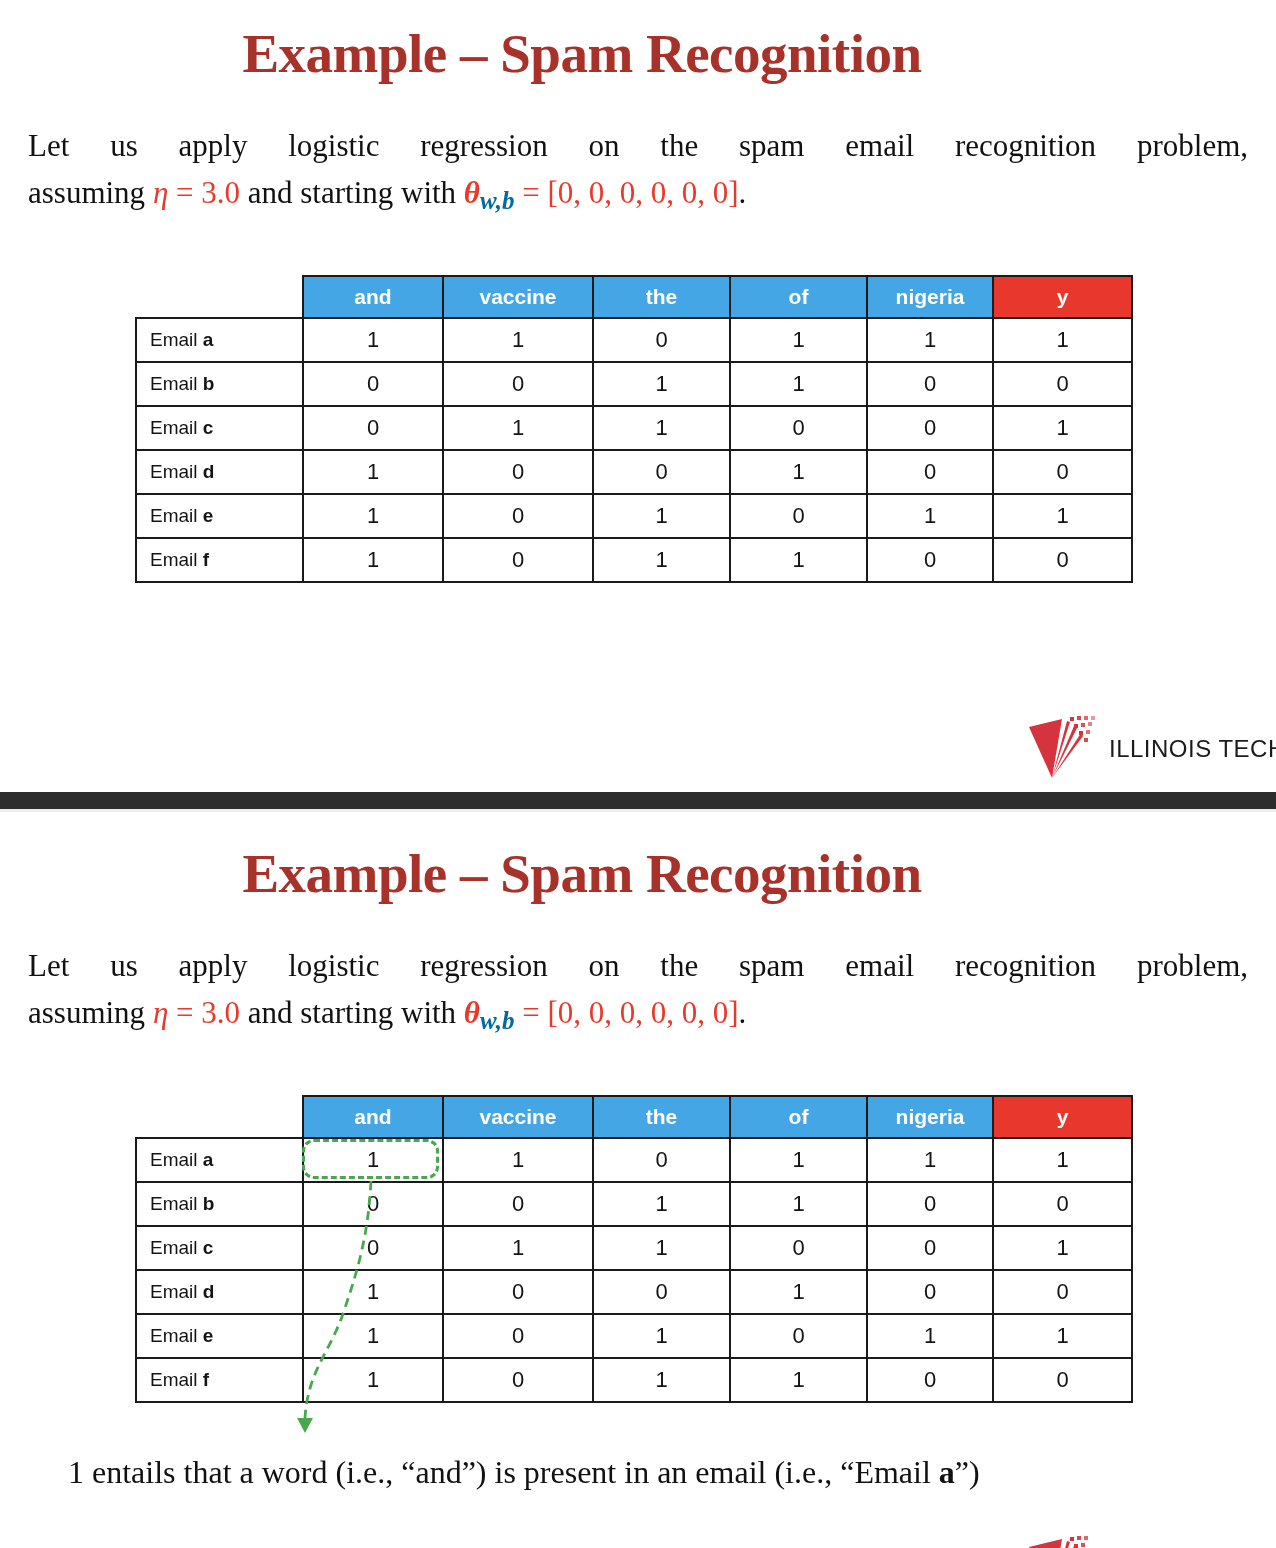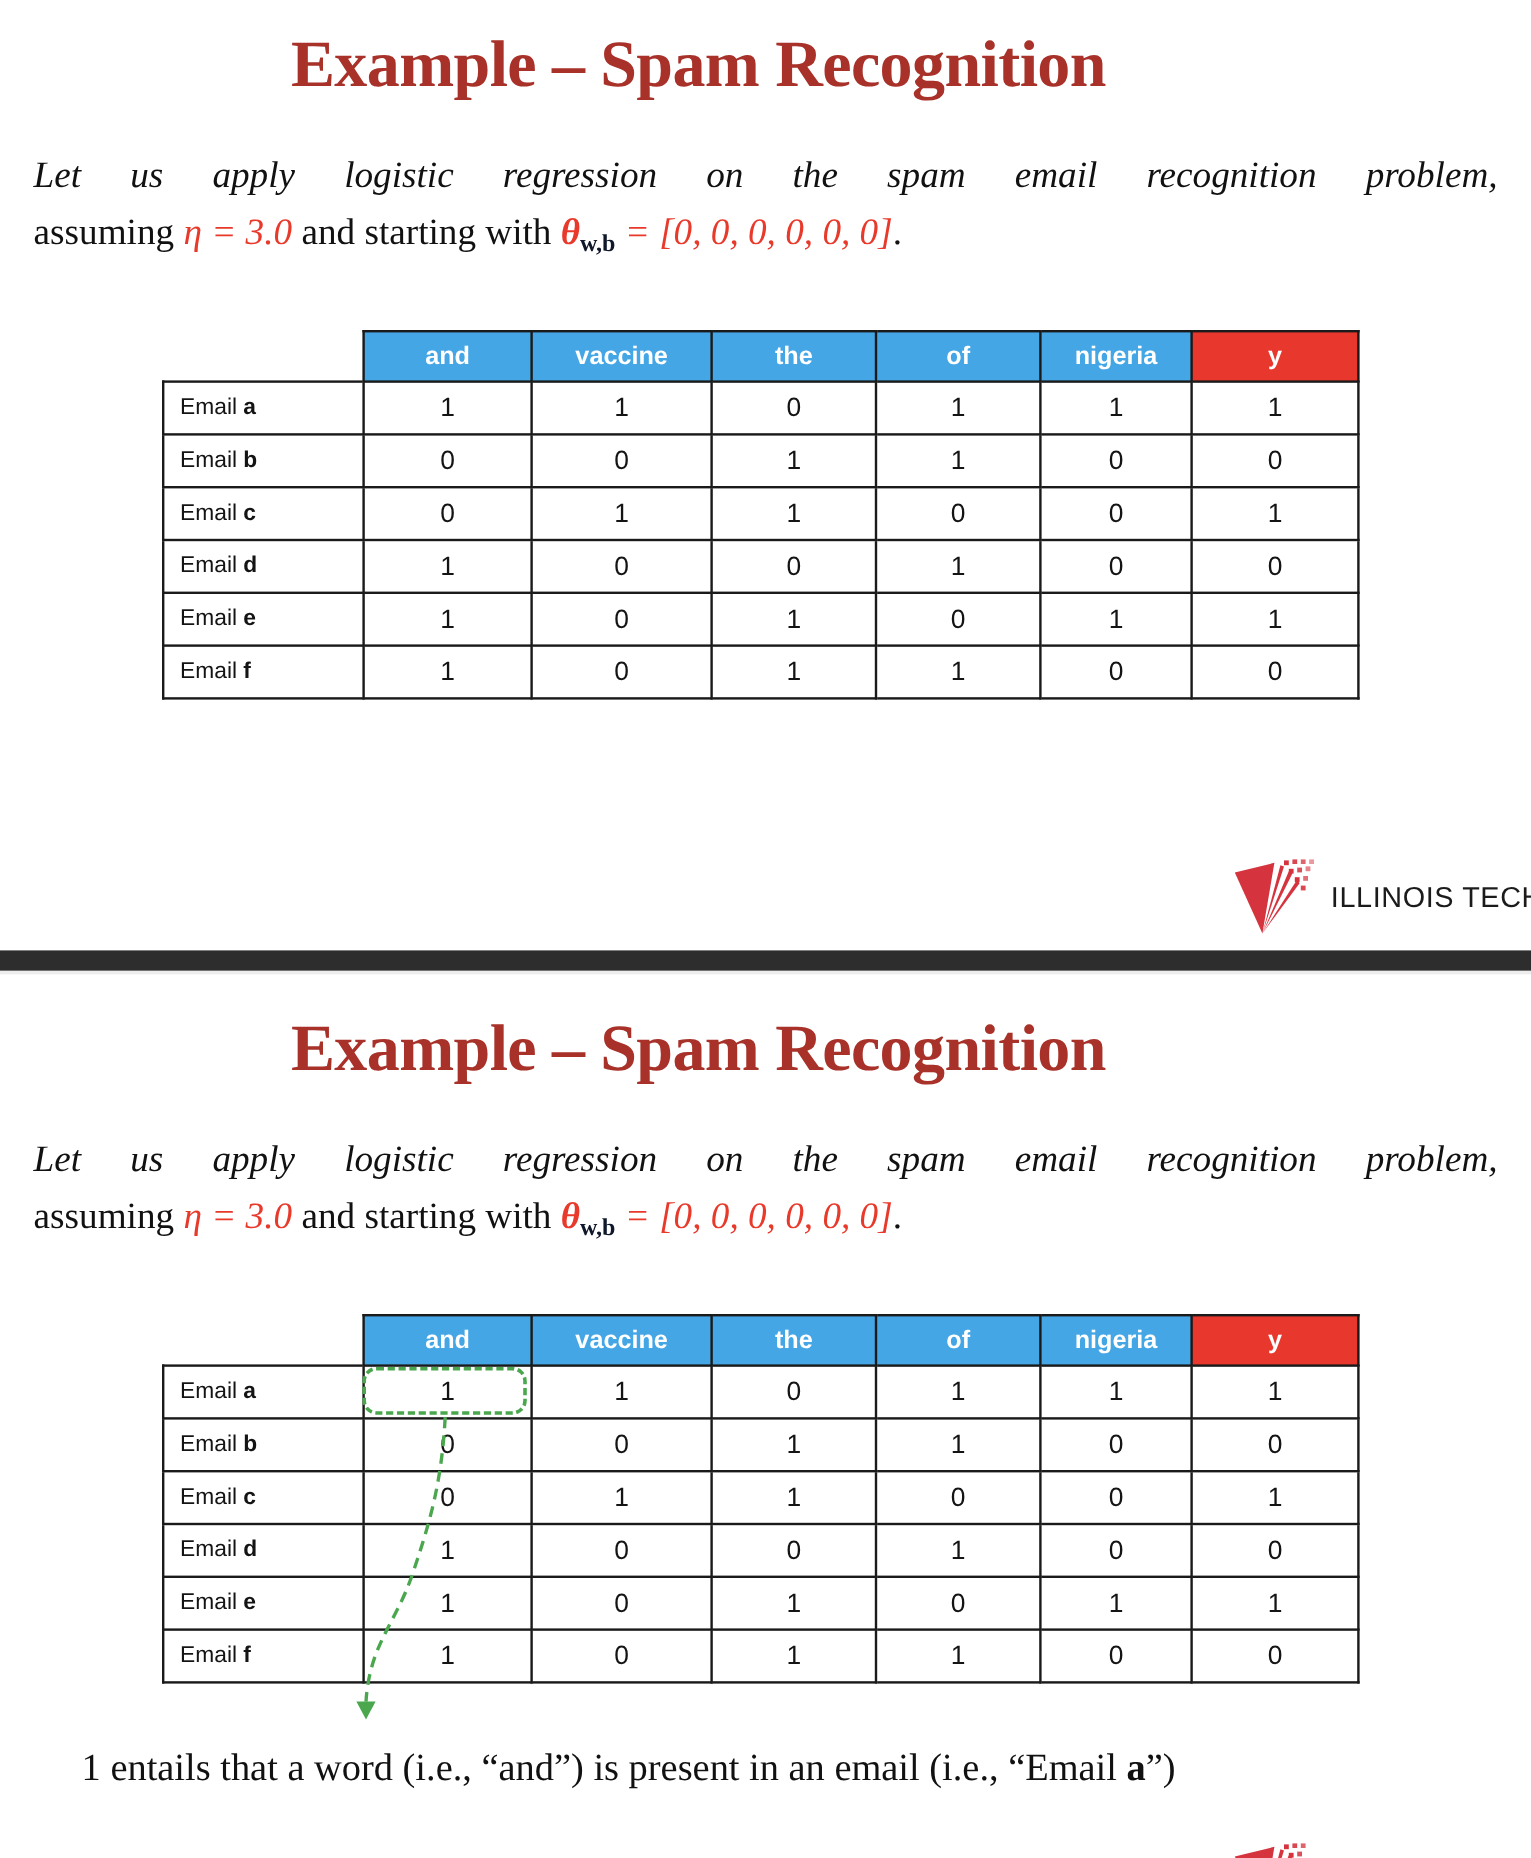--- a/index.html
+++ b/index.html
@@ -9,25 +9,25 @@
   #slide1 { top: 0; height: 792px; }
   #slide2 { top: 820px; height: 728px; }
 
   .slide-title {
     position: absolute; top: 22px; left: 0; width: 100%;
     text-align: center; font-size: 55px; font-weight: bold;
     color: #A8322A; letter-spacing: -0.5px;
   }
   .intro { position: absolute; top: 122px; left: 28px; width: 1220px;
     font-size: 31px; color: #111; line-height: 47px; }
-  .intro .l1 { text-align: justify; text-align-last: justify; font-style: italic; }
-  .red { color: #E8392B; font-style: italic; }
+  .intro .l1 { text-align: justify; text-align-last: justify; }
+  .red { color: #E8392B; }
   .ital { font-style: italic; }
   .boldital { font-style: italic; font-weight: bold; }
-  .theta-sub { font-size: 20px; color: #0f172a; font-weight: bold;
+  .theta-sub { font-size: 25px; color: #0369a1; font-style: italic; font-weight: bold;
     vertical-align: -6px; }
 
   
   table.word-table { position: absolute; left: 135px; top: 275px;
     border-collapse: collapse; table-layout: fixed;
     font-family: "Liberation Sans", sans-serif; }
   table.word-table col.c-label { width: 167px; }
   table.word-table col.c0 { width: 140px; }
   table.word-table col.c1 { width: 150px; }
   table.word-table col.c2 { width: 137px; }

